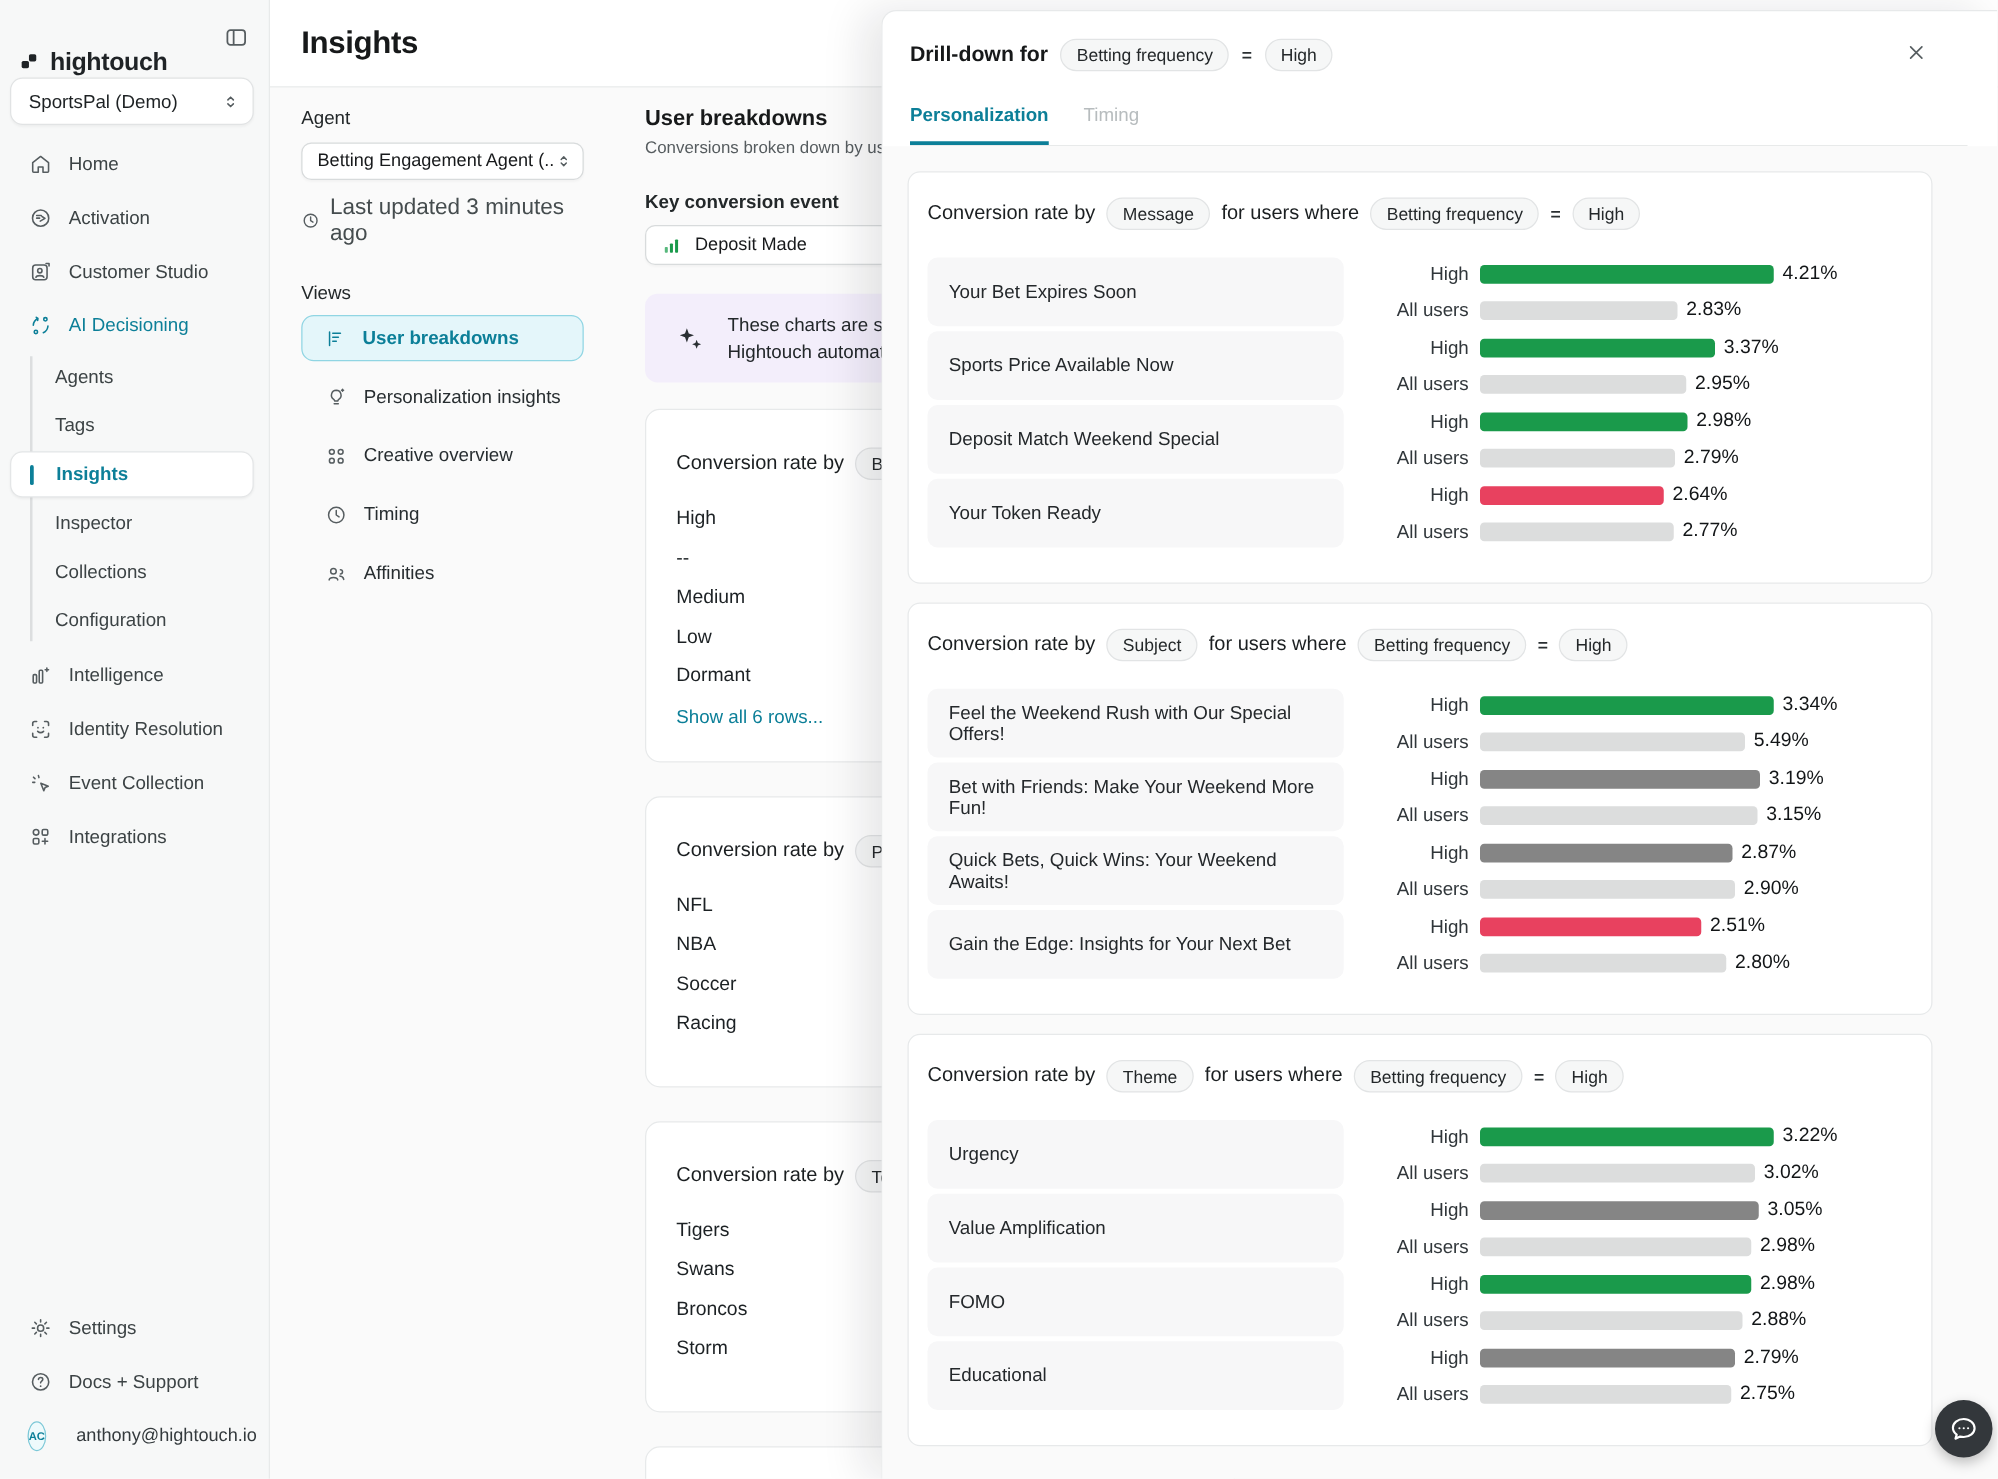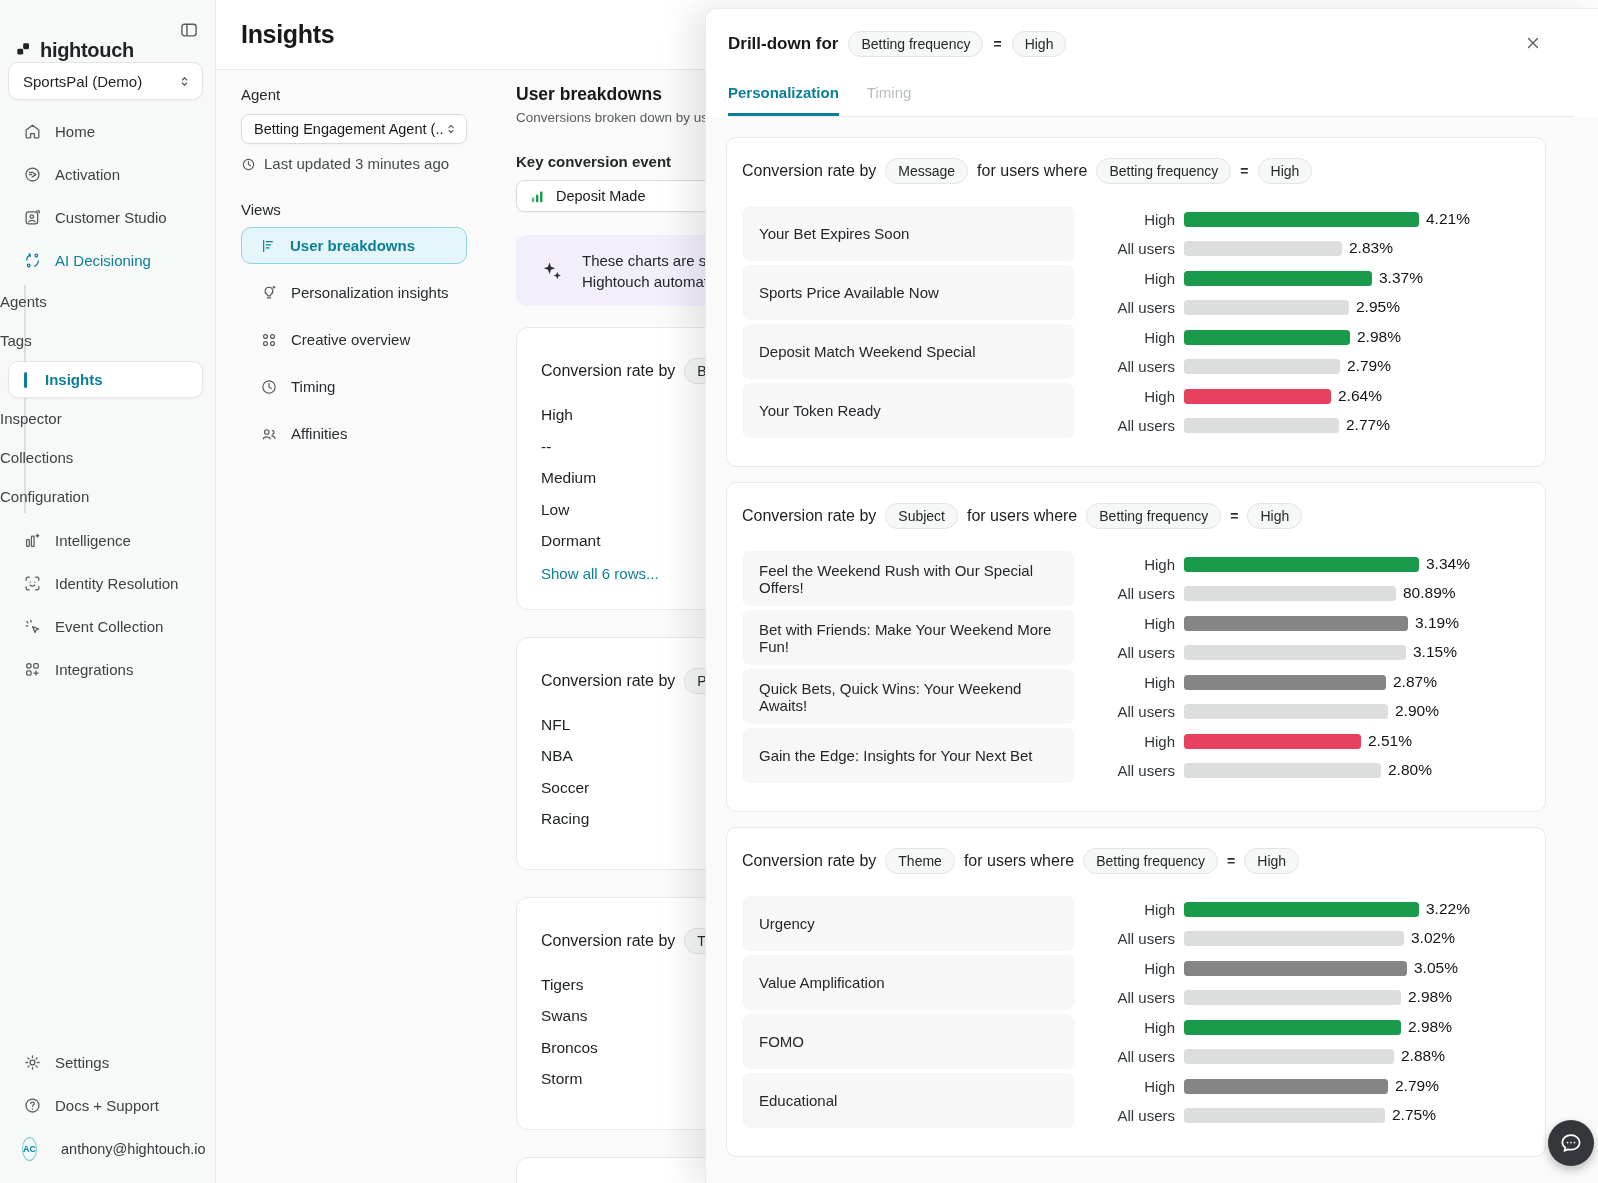--- a/index.html
+++ b/index.html
@@ -26,21 +26,21 @@
     border-radius:10px; display:flex; align-items:center; justify-content:space-between;
     padding:0 10px 0 14px; font-size:15px; font-weight:500; color:#1d2123;
     box-shadow:0 1px 2px rgba(0,0,0,.04); cursor:pointer; font-family:inherit;
   }
   .nav { margin-top:10px; }
   .nav-item { display:flex; align-items:center; gap:13px; height:43px; padding:0 14px 0 23px; font-size:15px; color:#3c4345; cursor:pointer; }
   .nav-item .icn { color:#565d60; }
   .nav-item.teal, .nav-item.teal .icn { color:#0c7f98; }
   .subnav { position:relative; }
   .subnav::before { content:''; position:absolute; left:24px; top:3px; bottom:3px; width:1.5px; background:#dcdedf; }
-  .subnav-item { height:39px; display:flex; align-items:center; font-size:15px; color:#3c4345; cursor:pointer; position:relative; }
+  .subnav-item { height:39px; display:flex; align-items:center; padding-left:44px; font-size:15px; color:#3c4345; cursor:pointer; position:relative; }
   .subnav-item.active {
     background:#fff; border:1px solid #e4e6e7; border-radius:10px;
     margin:1px 12px 1px 8px; height:37px; padding-left:36px;
     color:#0c7f98; font-weight:600; box-shadow:0 1px 2px rgba(0,0,0,.05); z-index:1;
   }
   .subnav-item.active::before { content:''; position:absolute; left:15px; top:10px; width:3px; height:16px; background:#0c7f98; border-radius:2px; }
   .side-footer { margin-top:auto; padding-bottom:12px; }
   .user-row { display:flex; align-items:center; gap:24px; height:44px; padding:0 14px 0 22px; font-size:14.5px; color:#343a3d; }
   .avatar { width:24px; height:24px; border-radius:50%; border:1.5px solid #7cc8d7; background:#eefafc; color:#0c7f98; font-size:9px; font-weight:700; display:flex; align-items:center; justify-content:center; }
 
@@ -52,21 +52,21 @@
 
   .leftcol { position:absolute; left:25px; top:16px; width:226px; }
   .field-label { font-size:15px; font-weight:500; color:#23282a; }
   .select {
     margin-top:11px; height:30px; background:#fff; border:1px solid #d8dbdc; border-radius:8px;
     display:flex; align-items:center; justify-content:space-between; padding:0 8px 0 12px;
     font-size:14.5px; color:#17191b; box-shadow:0 1px 2px rgba(0,0,0,.03); cursor:pointer; width:100%;
     font-family:inherit; white-space:nowrap;
   }
   .select .icn, .updated .icn { color:#565d60; }
-  .updated { margin-top:11px; display:flex; align-items:flex-end; gap:8px; font-size:15px; color:#454c4e; }
+  .updated { margin-top:11px; display:flex; align-items:center; gap:8px; font-size:18px; color:#454c4e; }
   .views-label { margin-top:29px; }
   .views { margin-top:9px; }
   .view-item { height:37px; display:flex; align-items:center; gap:13px; padding-left:18px; margin-bottom:10px; font-size:15px; color:#272d30; border:1px solid transparent; border-radius:10px; cursor:pointer; }
   .view-item .icn { color:#565d60; }
   .view-item.active { background:#e4f6fa; border-color:#90d5e3; color:#0c7f98; font-weight:600; padding-left:17px; }
   .view-item.active .icn { color:#0c7f98; }
 
   .midcol { position:absolute; left:300px; top:14px; width:520px; }
   .midcol h2 { font-size:17.5px; font-weight:600; color:#17191a; }
   .midcol .sub { margin-top:5px; font-size:13.5px; color:#565c5f; white-space:nowrap; }
@@ -524,21 +524,21 @@
       <div class="dlabel">Feel the Weekend Rush with Our Special Offers!</div>
       <div class="dbars">
         <div class="bline">
           <span class="bname">High</span>
           <span class="bar" style="width:235px;background:#1a9a4b"></span>
           <span class="bval">3.34%</span>
         </div>
         <div class="bline">
           <span class="bname">All users</span>
           <span class="bar" style="width:212px;background:#dcdddd"></span>
-          <span class="bval">80.89%</span>
+          <span class="bval">5.49%</span>
         </div>
       </div>
     </div>
     <div class="drow">
       <div class="dlabel">Bet with Friends: Make Your Weekend More Fun!</div>
       <div class="dbars">
         <div class="bline">
           <span class="bname">High</span>
           <span class="bar" style="width:224px;background:#858585"></span>
           <span class="bval">3.19%</span>

